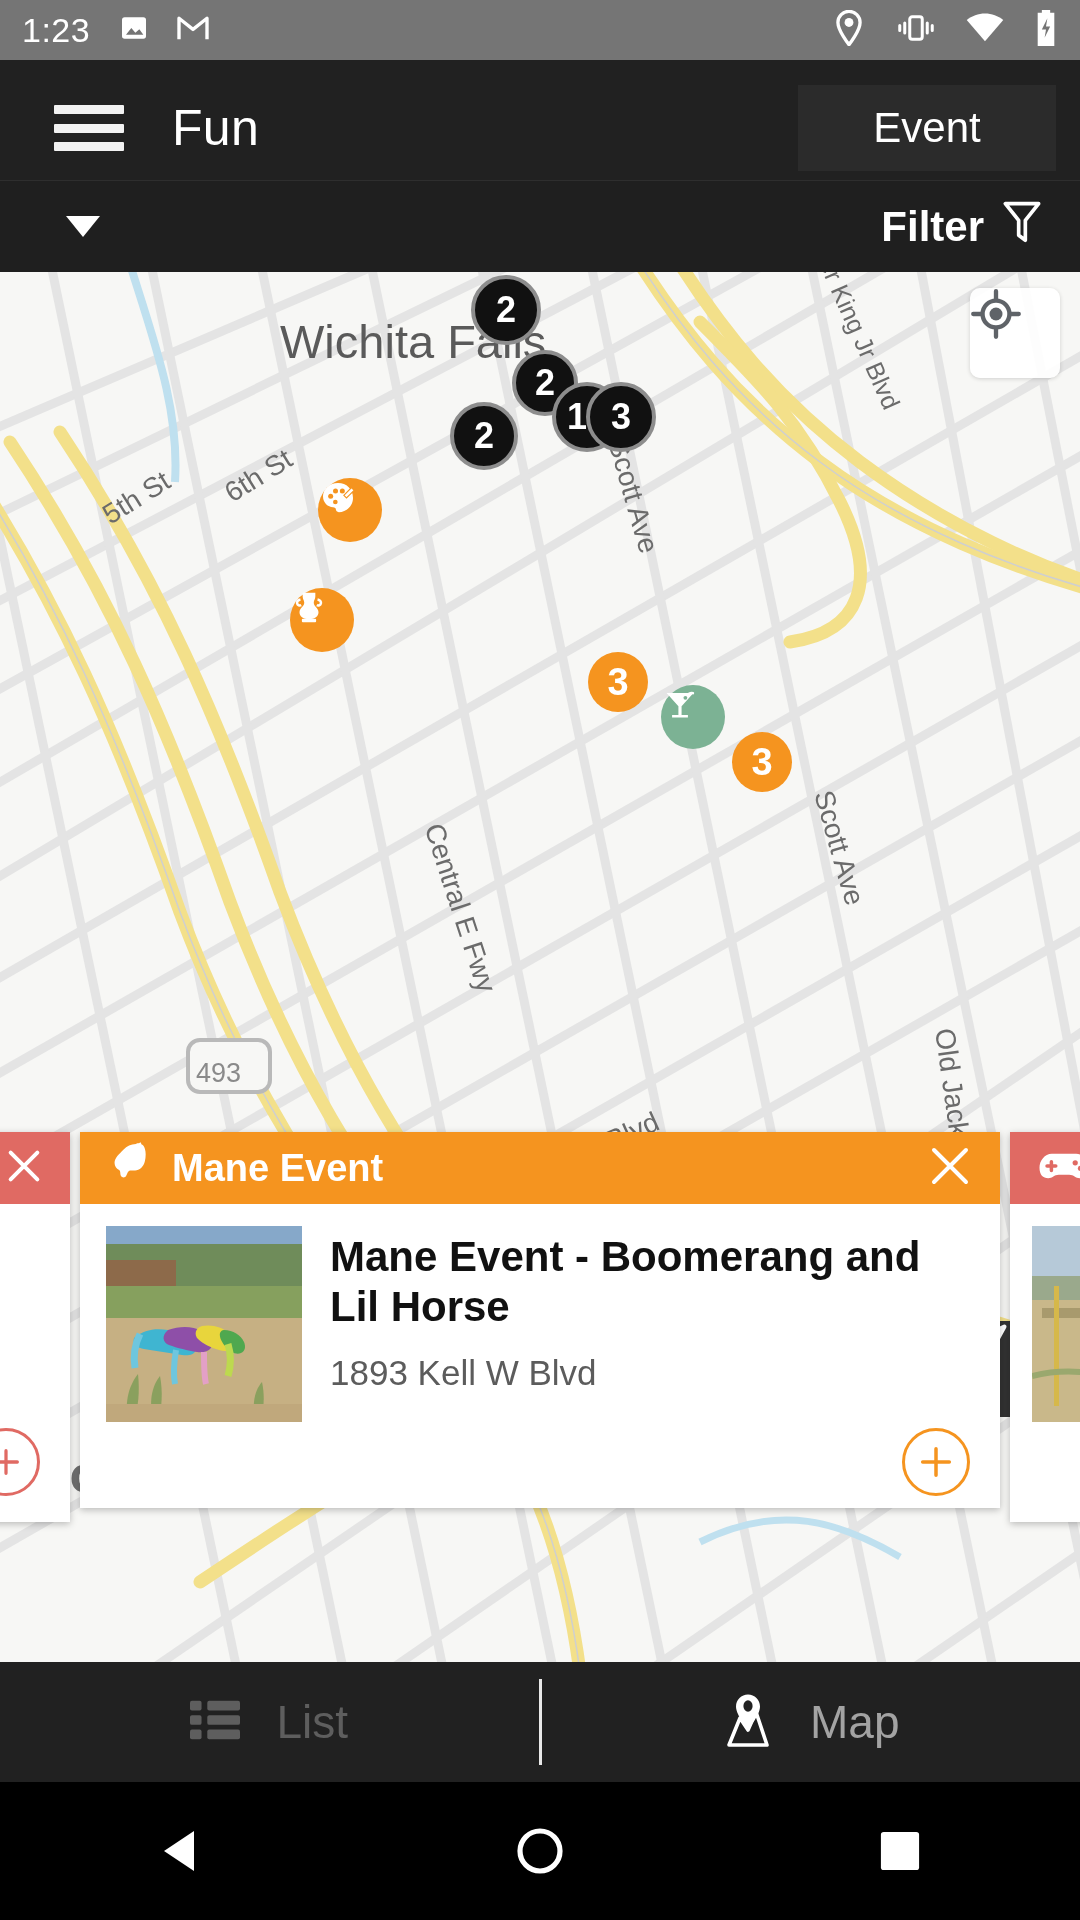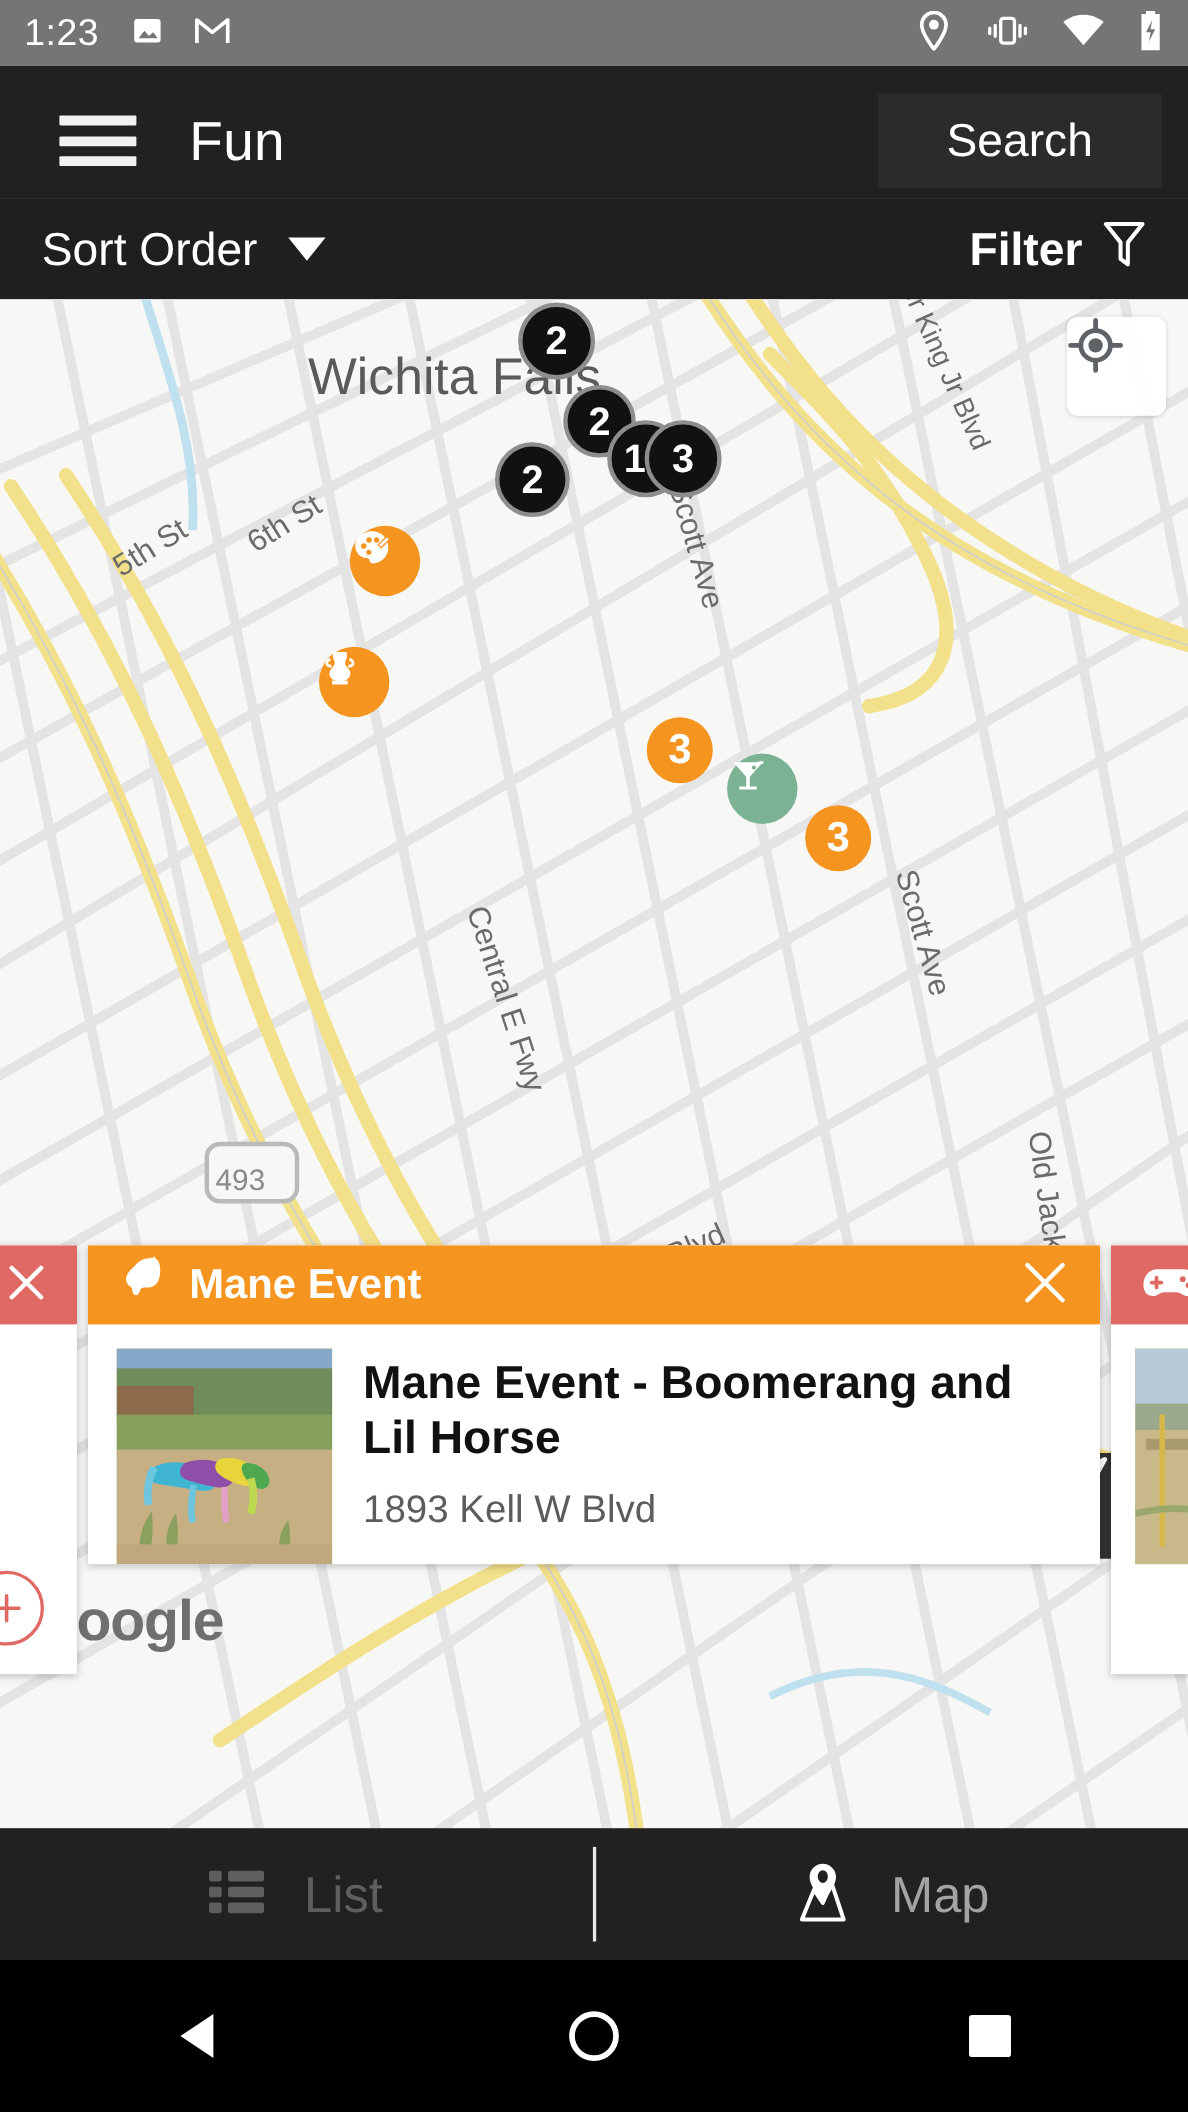--- a/index.html
+++ b/index.html
@@ -105,21 +105,21 @@
   }
 
   
   .carousel{
     position:absolute; left:0; bottom:398px; width:1080px; height:390px;
   }
   .card{
     position:absolute; top:0; background:#fff;
     box-shadow:0 2px 7px rgba(0,0,0,.25); overflow:hidden;
   }
-  .card-main{ left:80px; width:920px; height:290px; }
+  .card-main{ left:80px; width:920px; height:376px; }
   .card-prev{ left:-60px; width:130px; height:390px; }
   .card-next{ left:1010px; width:130px; height:390px; }
 
   .card-header{
     height:72px; display:flex; align-items:center;
     padding:0 26px; color:#fff;
   }
   .card-header.orange{ background:#f5941f; }
   .card-header.red{ background:#e06a63; }
   .card-header-title{ font-size:38px; font-weight:700; margin-left:16px; }
@@ -217,26 +217,25 @@
   </div>
 
   <div class="titlebar">
     <div class="hamburger">
       <span></span>
         <span></span>
         <span></span>
     </div>
     <div class="app-title">Fun</div>
     <div class="tb-spacer"></div>
-    <div class="search-btn">Search</div>
+    <div class="search-btn">Event</div>
   </div>
 
   <div class="filterbar">
     <div class="sort-order">
-      <span>Sort Order</span>
       <span class="caret"></span>
     </div>
     <div class="fb-spacer"></div>
     <div class="filter-grp">
       <span>Filter</span>
       <span>
         <svg width="40" height="44" viewBox="0 0 24 26">
             <path d="M2 2h20l-8 10v12l-4-3V12z" fill="none" stroke="#fff" stroke-width="2.2" stroke-linejoin="round"></path>
           </svg>
       </span>

